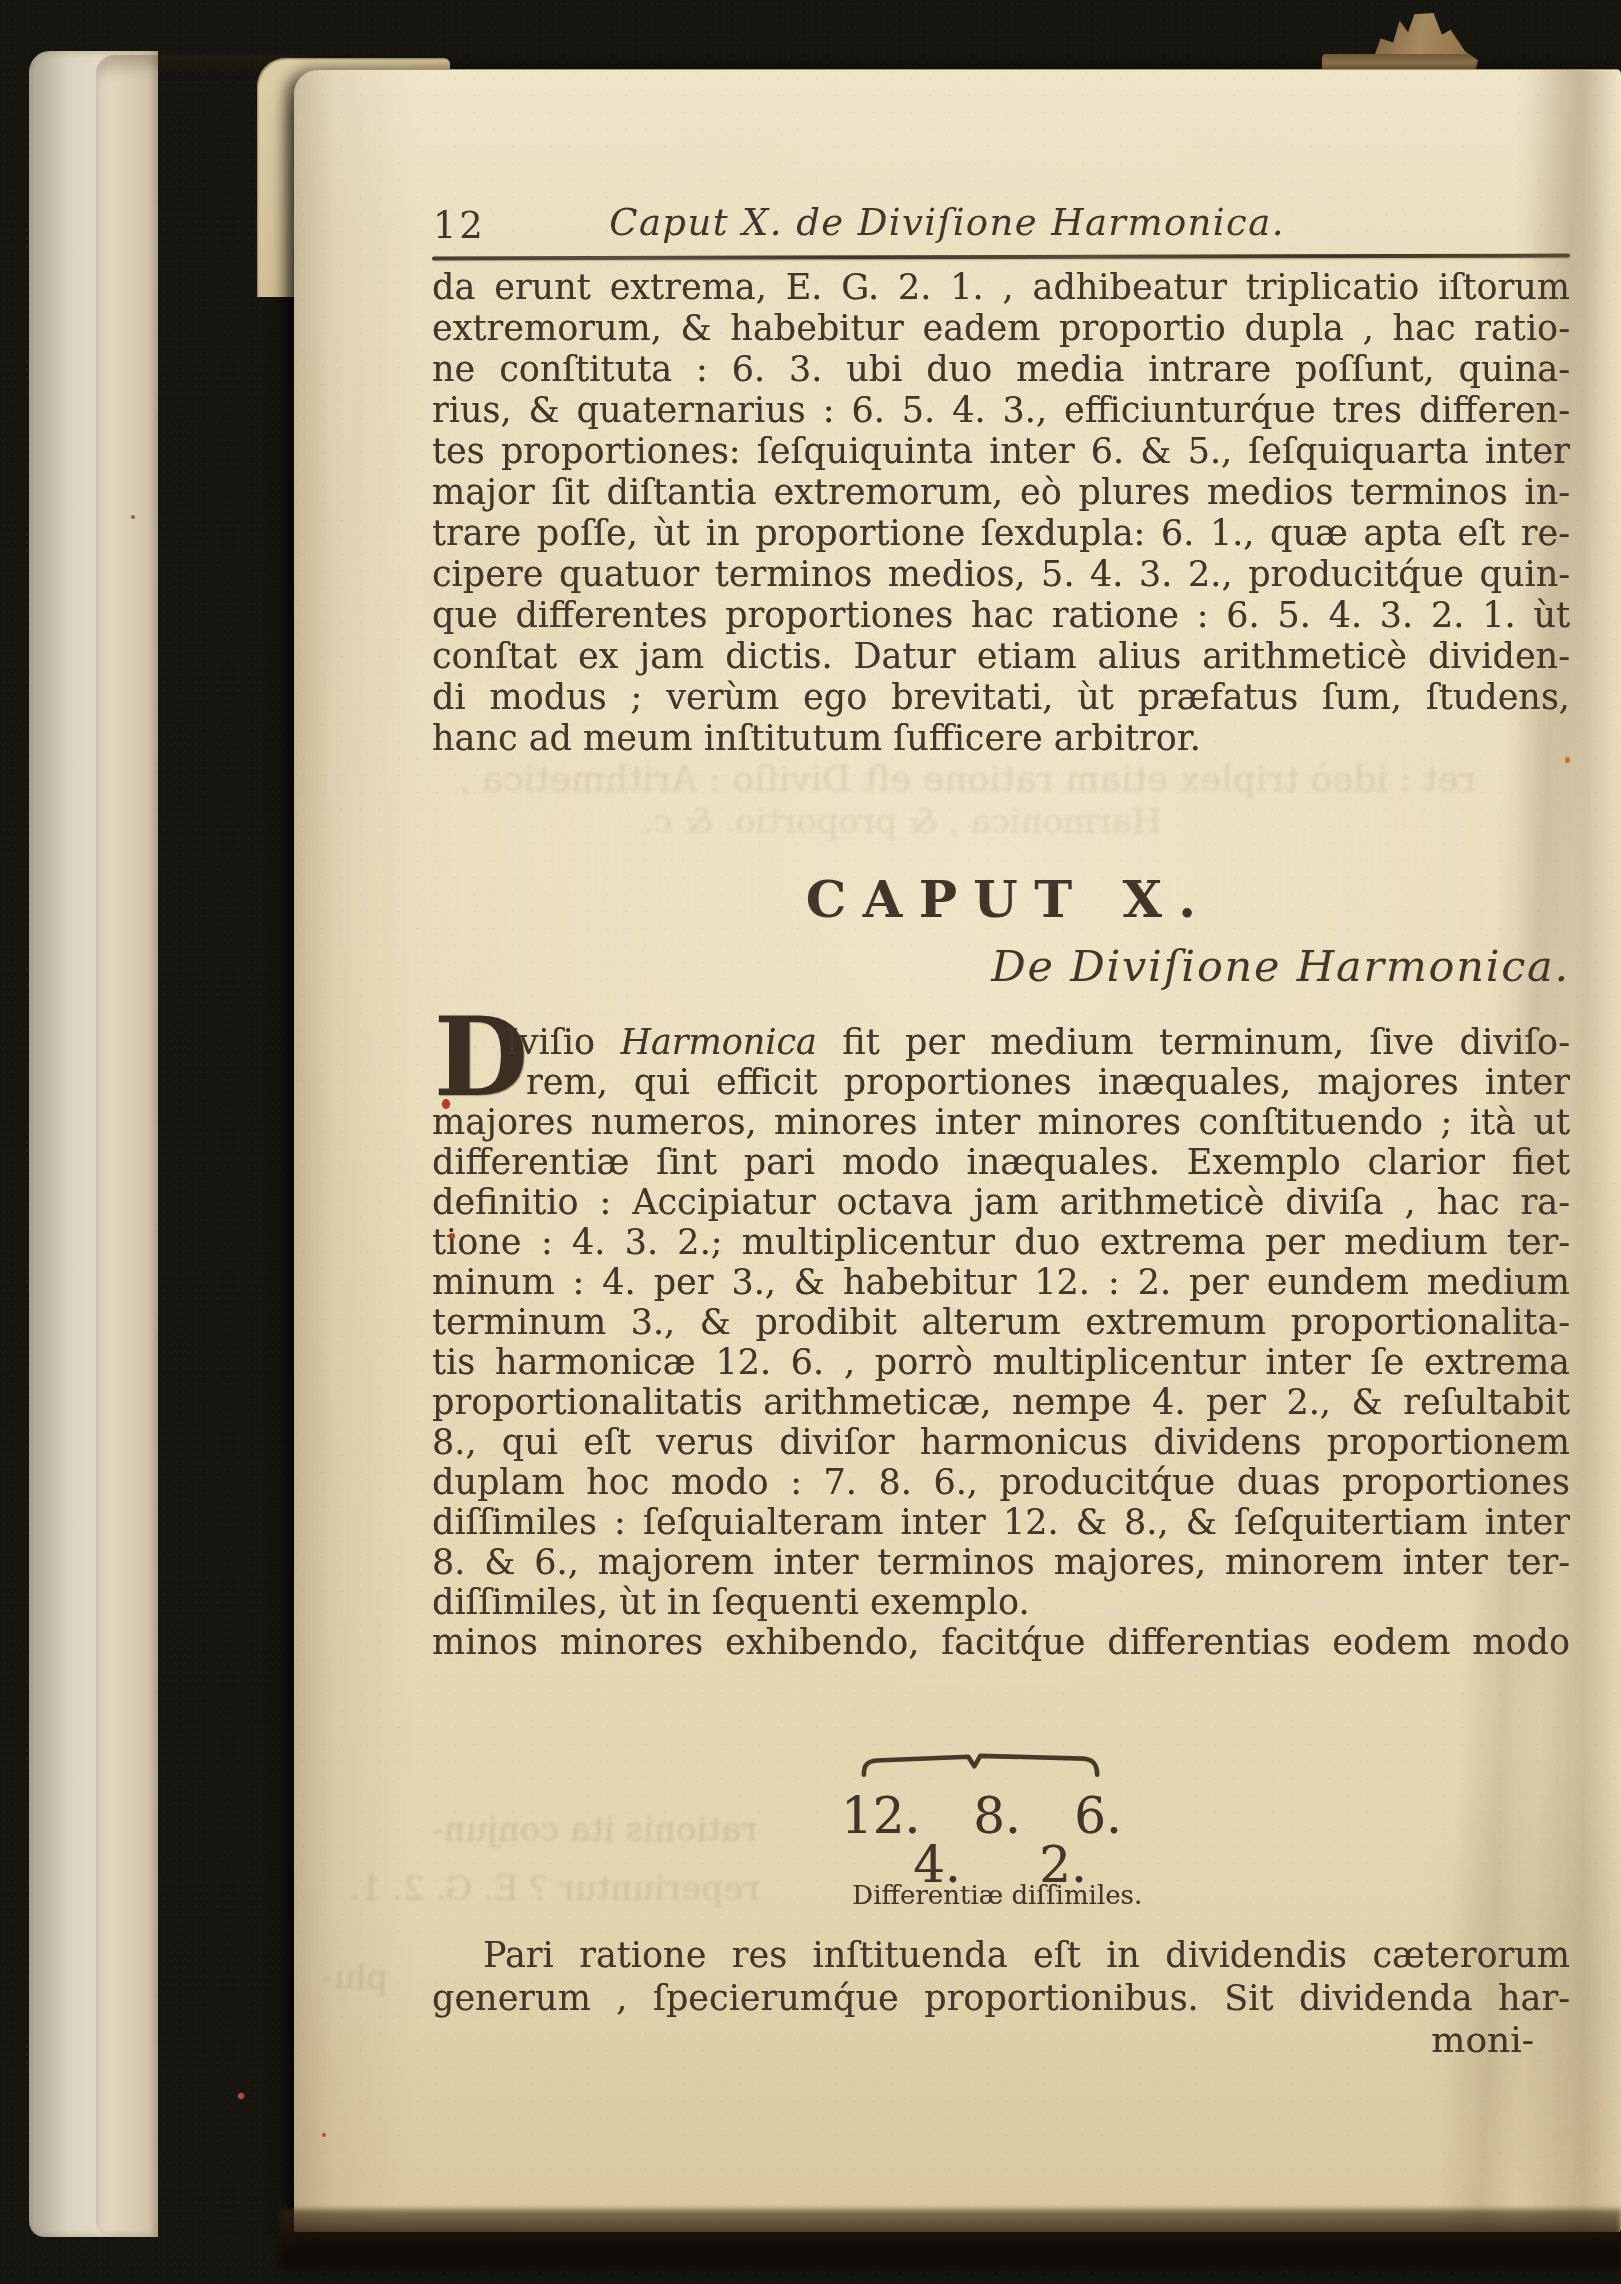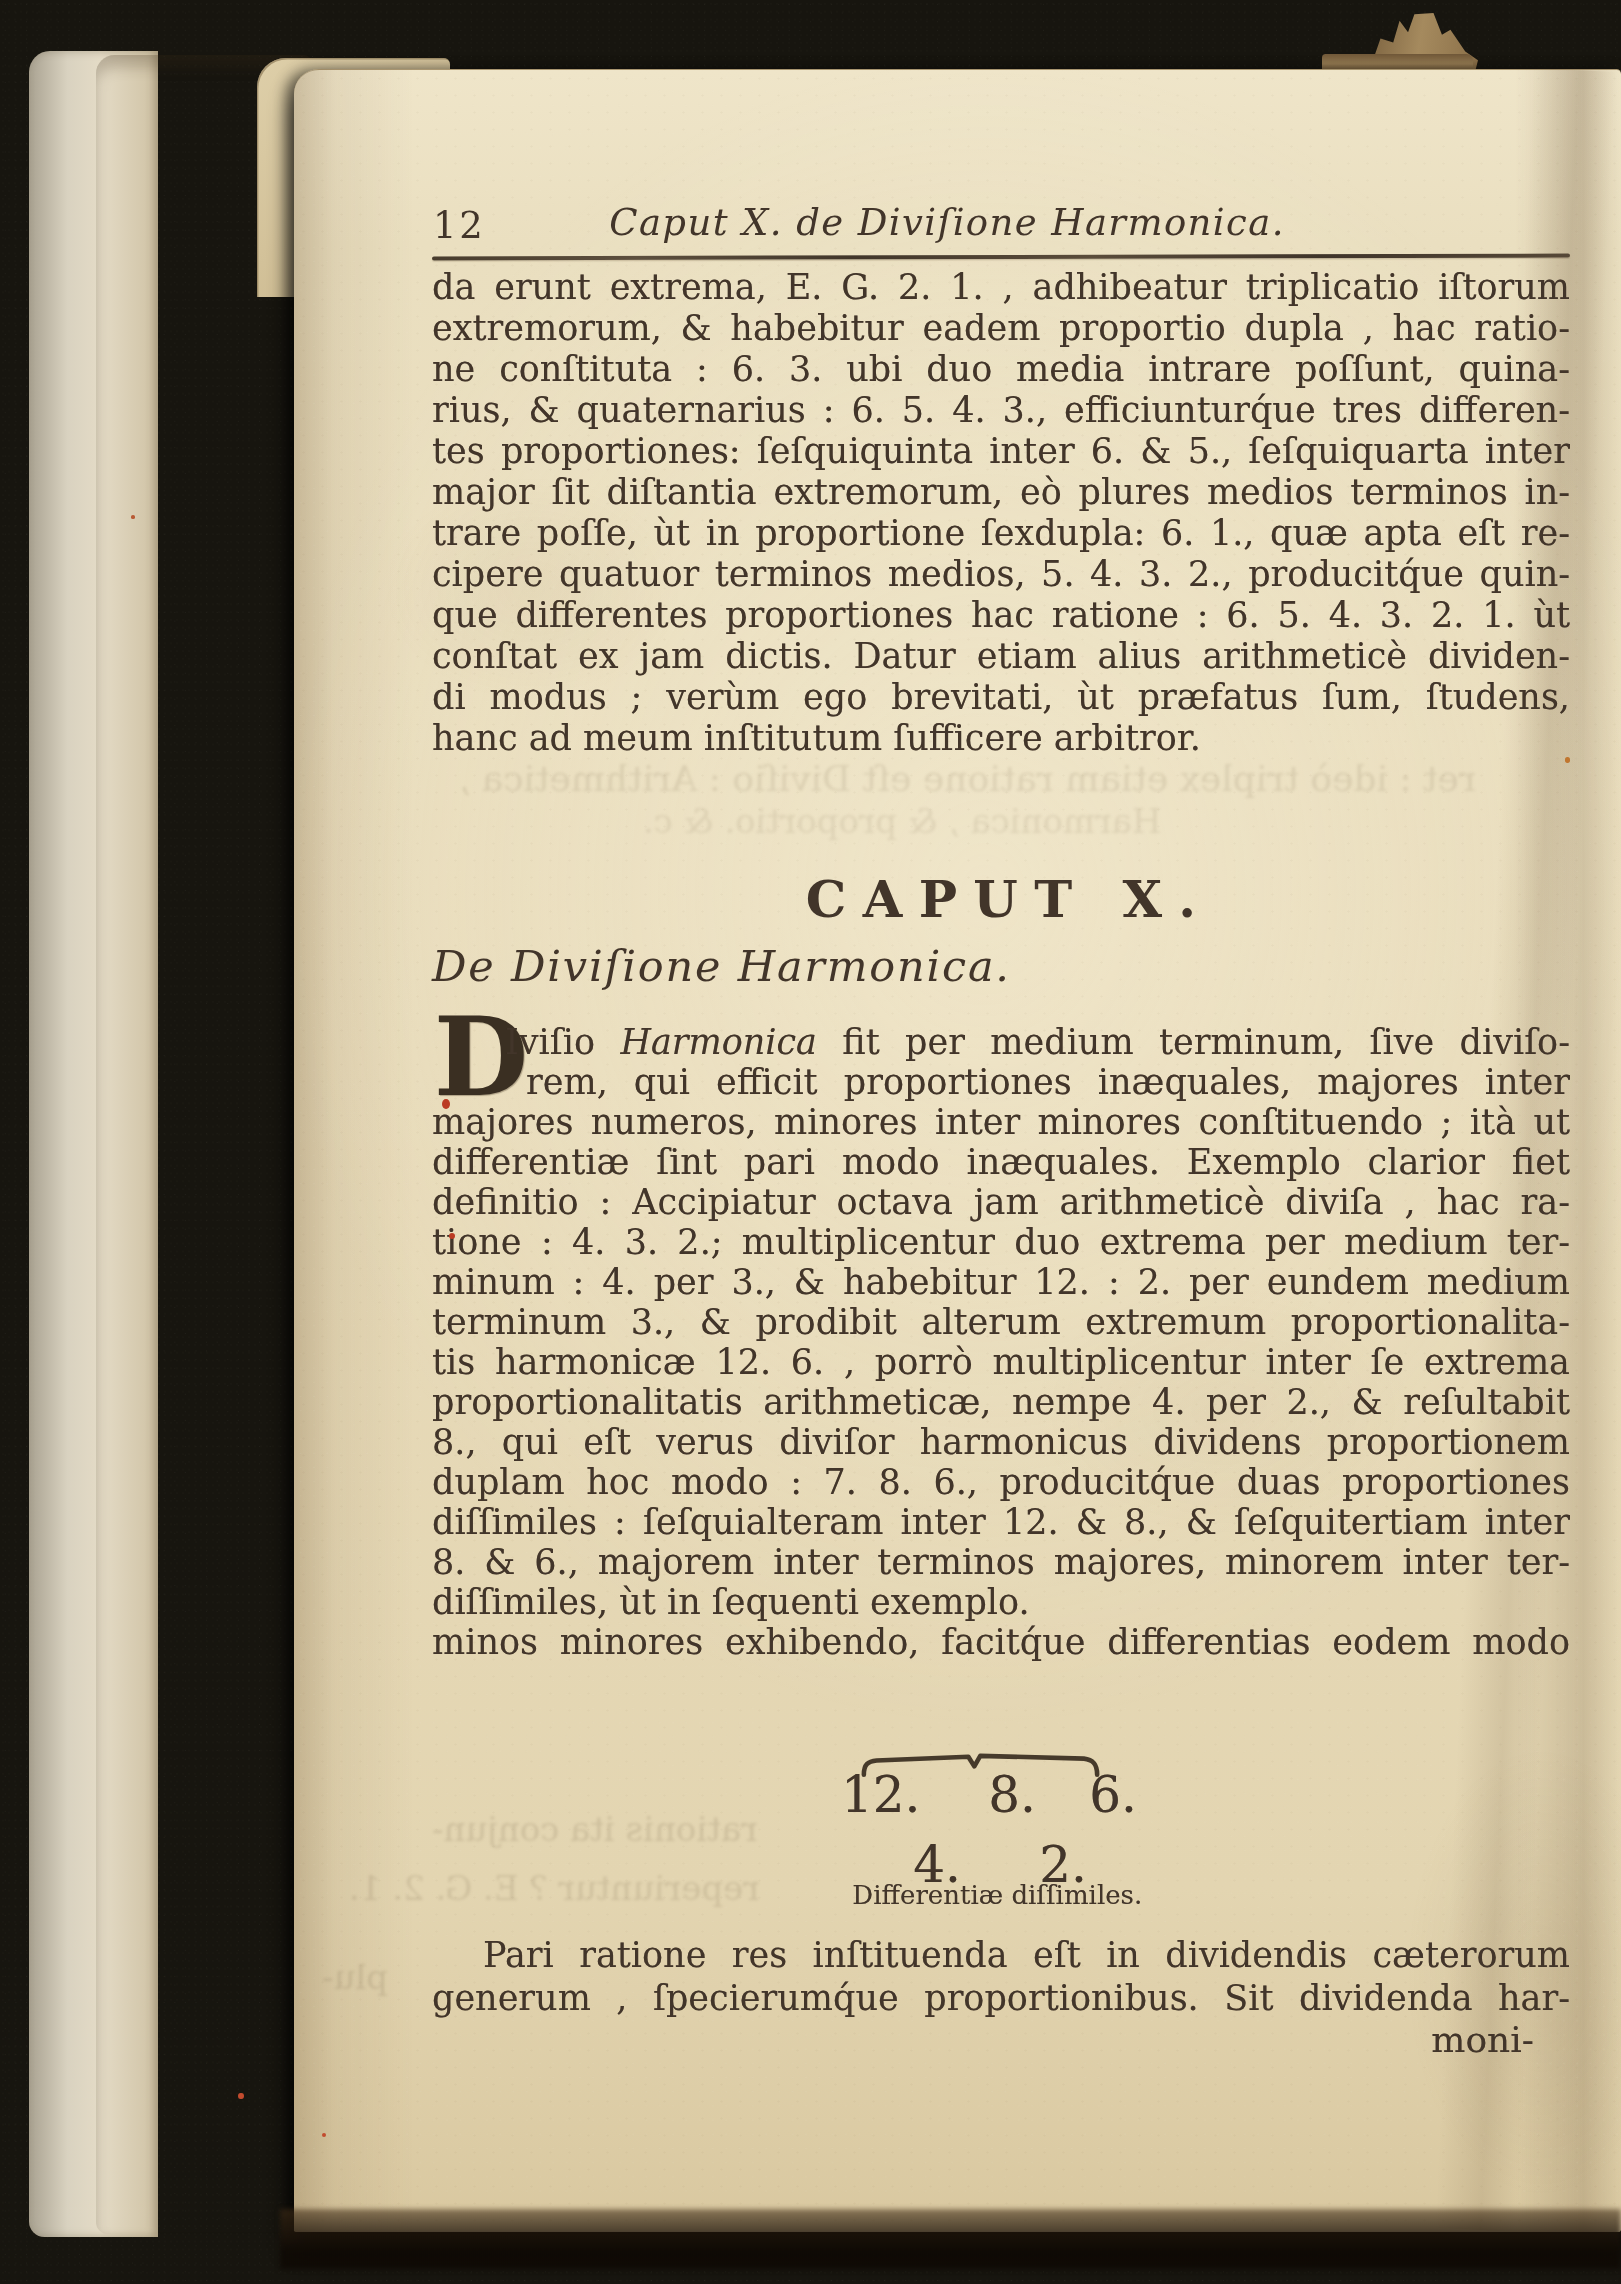--- a/index.html
+++ b/index.html
@@ -82,30 +82,30 @@
   .para2{top:952px;}
   .para2 .line{height:40px;line-height:40px;}
   .indent1{padding-left:73px;}
   .indent2{padding-left:94px;}
   .dropcap{position:absolute;left:1.8px;top:-6.4px;font-size:109px;line-height:83px;
     font-weight:bold;color:#3a2f22;text-shadow:0.9px 0.9px 0.9px rgba(70,55,35,.35);}
   .it{font-style:italic;}
   .caput{position:absolute;top:799px;margin:0;font-weight:bold;
     font-size:51px;letter-spacing:.32em;text-align:center;text-indent:.32em;}
   .subtitle{position:absolute;top:871px;margin:0;font-weight:normal;font-style:italic;
-    font-size:43px;letter-spacing:1.8px;text-align:left;}
+    font-size:43px;letter-spacing:1.8px;text-align:right;}
   
   .diagram{top:1625px;height:248px;}
   .dlabels{position:absolute;top:8.3px;width:100%;display:flex;justify-content:center;gap:42px;
     font-size:39px;transform:translateX(-19px);text-shadow:0 0 0.5px rgba(60,45,30,.45);}
   .brace{position:absolute;left:428px;top:54px;width:241px;height:27.5px;}
   .brace path{stroke:#463a2b;stroke-width:10;fill:none;stroke-linecap:round;stroke-linejoin:round;}
   .dnum{position:absolute;width:78px;text-align:center;font-size:50px;
     text-shadow:0 0 0.5px rgba(60,45,30,.5);}
-  .r1{top:71px;text-align:right;} .r2{top:141px;}
+  .r1{top:92px;} .r2{top:141px;}
   .n12{left:409px;} .n8{left:526px;} .n6{left:627px;}
   .n4{left:466px;} .n2{left:592px;}
   .dcaption{position:absolute;top:185px;width:100%;text-align:center;font-size:26px;
     transform:translateX(-3.7px);text-shadow:0 0 0.5px rgba(60,45,30,.45);}
   .para3{top:1864px;}
   .para3 .line{height:43px;line-height:43px;}
   .pindent{text-indent:51px;}
   .catchword{position:absolute;top:1949px;left:138px;width:1102px;text-align:right;
     font-size:36px;text-shadow:0 0 0.5px rgba(60,45,30,.45);}
   

